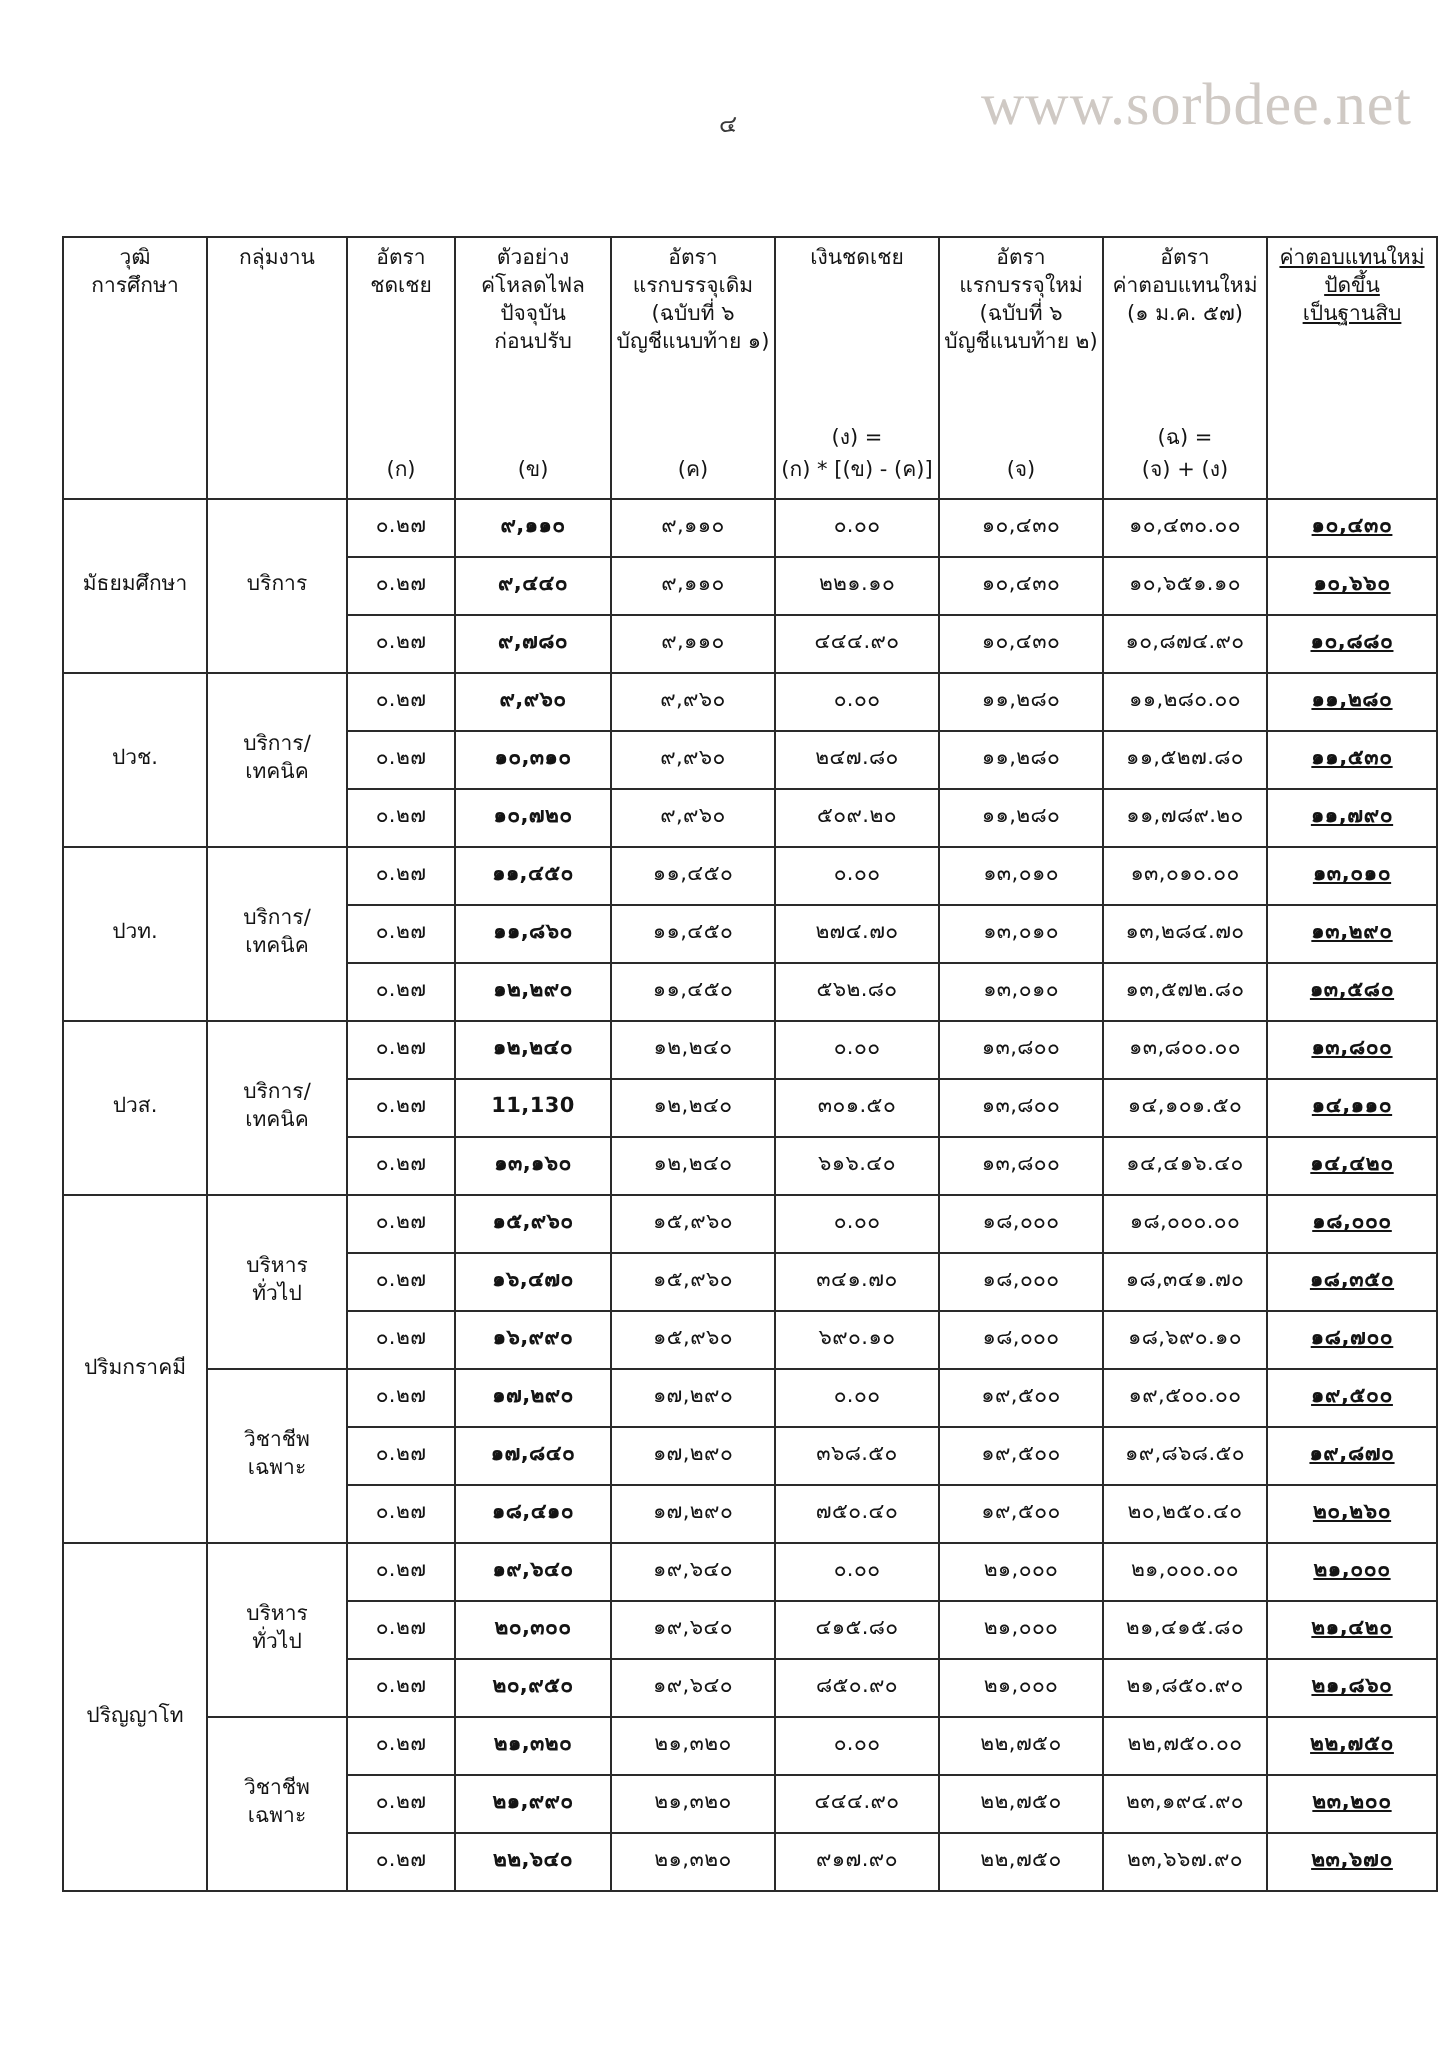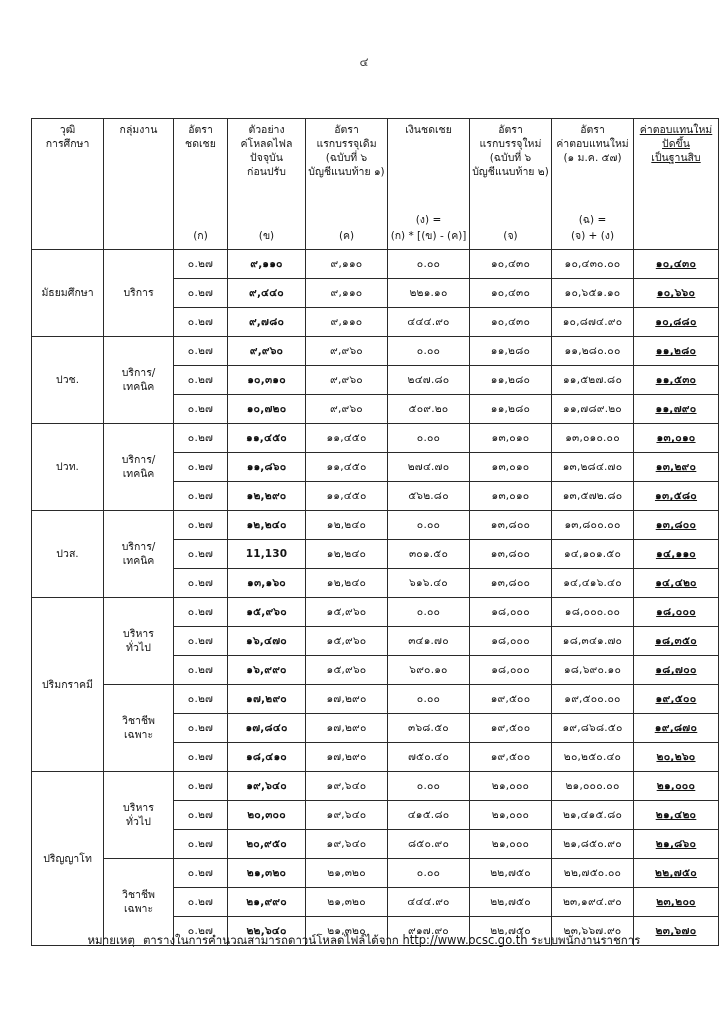--- a/index.html
+++ b/index.html
@@ -117,20 +117,21 @@
   .note a, .note .url {
     color: #141414;
     text-decoration: underline;
   }
 </style>
 </head>
 <body>
 
 <div class="page">
 
+  <div class="watermark">www.sorbdee.net</div>
 
   <div class="page-number">๔</div>
 
 
   <div class="table-wrap">
     <table class="calc">
       <colgroup>
         <col style="width:72px">
         <col style="width:70px">
         <col style="width:54px">
@@ -503,19 +504,14 @@
             <td class="plain">๒๑,๓๒๐</td>
             <td class="plain">๙๑๗.๙๐</td>
             <td class="plain">๒๒,๗๕๐</td>
             <td class="plain">๒๓,๖๖๗.๙๐</td>
             <td class="result"><span>๒๓,๖๗๐</span></td>
           </tr>
         </tbody>
     </table>
   </div>
 
-  <div class="note">
-    <span class="label">หมายเหตุ</span><span>ตารางในการคำนวณสามารถดาวน์โหลดไฟล์ได้จาก</span>
-    <span class="url">http://www.ocsc.go.th</span>
-    <span>ระบบพนักงานราชการ</span>
-  </div>
 
 </div>
 
 </body></html>

